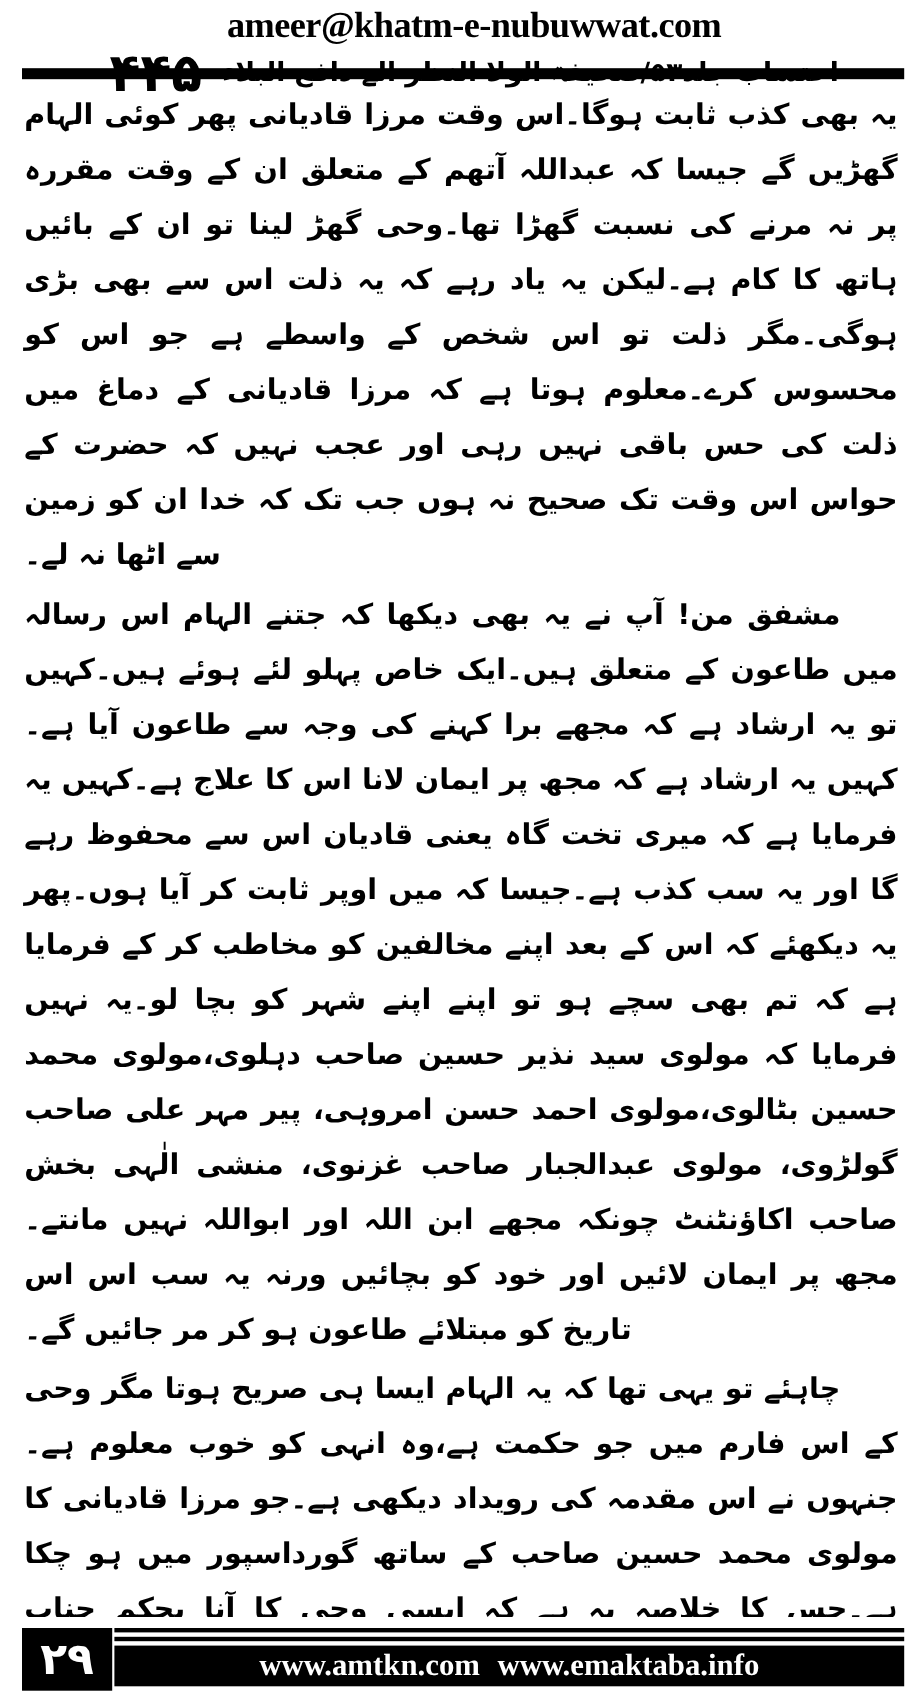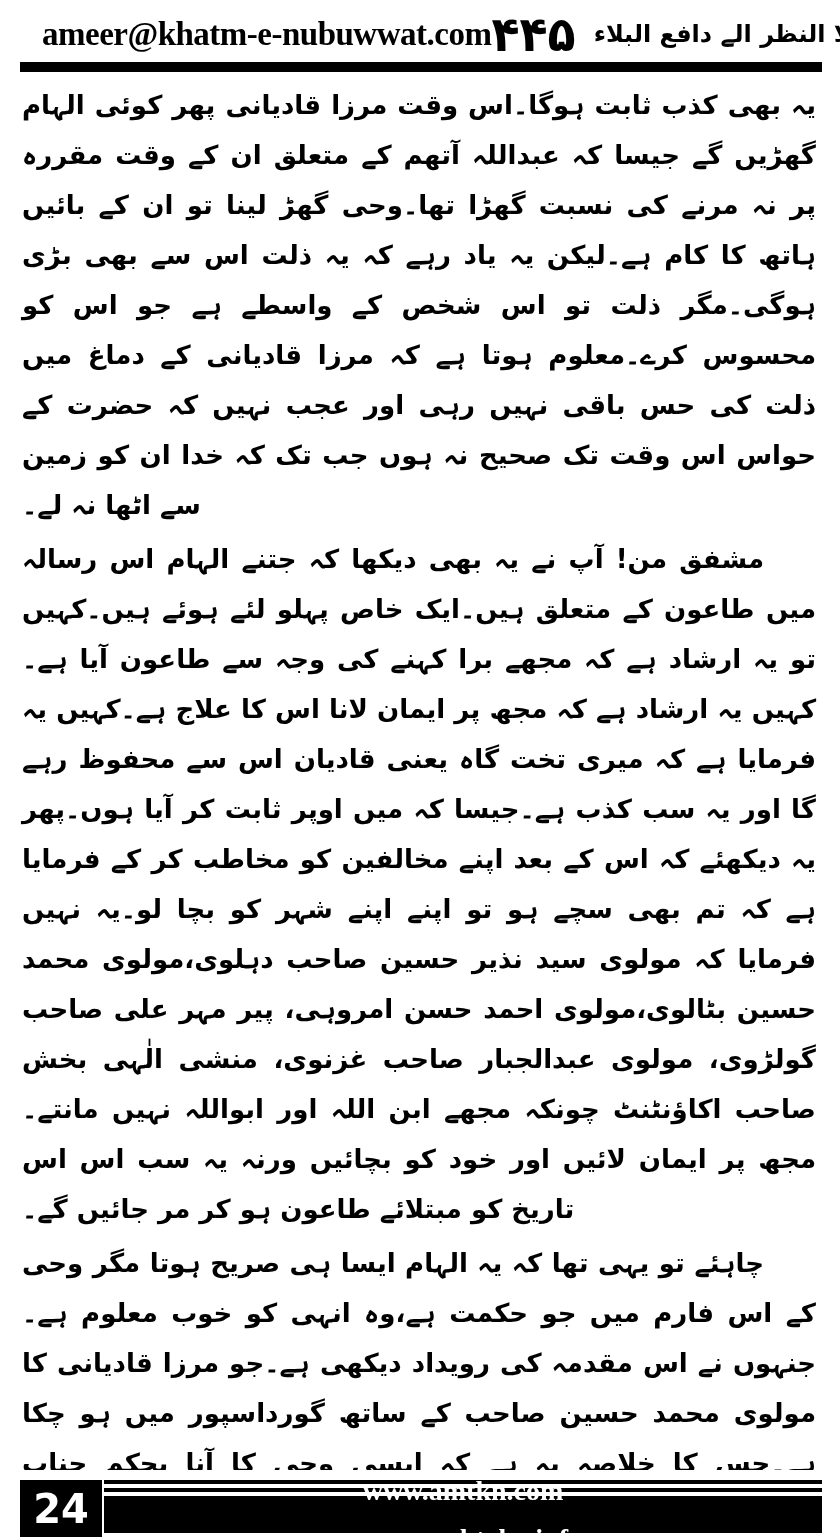--- a/index.html
+++ b/index.html
@@ -22,20 +22,21 @@
     position: absolute;
     top: 0;
     left: 0;
     right: 0;
     height: 62px;
     display: flex;
     align-items: center;
     justify-content: flex-start;
     padding: 6px 20px 0 42px;
     box-sizing: border-box;
+    flex-direction: column;
   }
   .header-email {
     font-family: "Liberation Serif", serif;
     font-weight: bold;
     font-size: 33px;
     letter-spacing: -0.5px;
     white-space: nowrap;
   }
   .header-right {
     display: flex;
@@ -128,21 +129,20 @@
     background: #000;
     color: #fff;
     display: flex;
     align-items: center;
     justify-content: center;
     gap: 16px;
     font-family: "Liberation Serif", serif;
     font-weight: bold;
     font-size: 28px;
     white-space: nowrap;
-    flex-direction: column;
   }
 </style>
 </head>
 <body>
 
 <div class="page">
 
   <div class="header">
     <span class="header-email">ameer@khatm-e-nubuwwat.com</span>
     <span class="header-right">
@@ -155,21 +155,21 @@
 
   <div class="body-text">
     <p>یہ بھی کذب ثابت ہوگا۔اس وقت مرزا قادیانی پھر کوئی الہام گھڑیں گے جیسا کہ عبداللہ آتھم کے متعلق ان کے وقت مقررہ پر نہ مرنے کی نسبت گھڑا تھا۔وحی گھڑ لینا تو ان کے بائیں ہاتھ کا کام ہے۔لیکن یہ یاد رہے کہ یہ ذلت اس سے بھی بڑی ہوگی۔مگر ذلت تو اس شخص کے واسطے ہے جو اس کو محسوس کرے۔معلوم ہوتا ہے کہ مرزا قادیانی کے دماغ میں ذلت کی حس باقی نہیں رہی اور عجب نہیں کہ حضرت کے حواس اس وقت تک صحیح نہ ہوں جب تک کہ خدا ان کو زمین سے اٹھا نہ لے۔</p>
     <p class="indent">مشفق من! آپ نے یہ بھی دیکھا کہ جتنے الہام اس رسالہ میں طاعون کے متعلق ہیں۔ایک خاص پہلو لئے ہوئے ہیں۔کہیں تو یہ ارشاد ہے کہ مجھے برا کہنے کی وجہ سے طاعون آیا ہے۔کہیں یہ ارشاد ہے کہ مجھ پر ایمان لانا اس کا علاج ہے۔کہیں یہ فرمایا ہے کہ میری تخت گاہ یعنی قادیان اس سے محفوظ رہے گا اور یہ سب کذب ہے۔جیسا کہ میں اوپر ثابت کر آیا ہوں۔پھر یہ دیکھئے کہ اس کے بعد اپنے مخالفین کو مخاطب کر کے فرمایا ہے کہ تم بھی سچے ہو تو اپنے اپنے شہر کو بچا لو۔یہ نہیں فرمایا کہ مولوی سید نذیر حسین صاحب دہلوی،مولوی محمد حسین بٹالوی،مولوی احمد حسن امروہی، پیر مہر علی صاحب گولڑوی، مولوی عبدالجبار صاحب غزنوی، منشی الٰہی بخش صاحب اکاؤنٹنٹ چونکہ مجھے ابن اللہ اور ابواللہ نہیں مانتے۔مجھ پر ایمان لائیں اور خود کو بچائیں ورنہ یہ سب اس اس تاریخ کو مبتلائے طاعون ہو کر مر جائیں گے۔</p>
     <p class="indent">چاہئے تو یہی تھا کہ یہ الہام ایسا ہی صریح ہوتا مگر وحی کے اس فارم میں جو حکمت ہے،وہ انہی کو خوب معلوم ہے۔جنہوں نے اس مقدمہ کی رویداد دیکھی ہے۔جو مرزا قادیانی کا مولوی محمد حسین صاحب کے ساتھ گورداسپور میں ہو چکا ہے۔جس کا خلاصہ یہ ہے کہ ایسی وحی کا آنا بحکم جناب صاحب ڈپٹی کمشنر بہادر گورداسپور بند ہو چکا ہے۔واہ مرزا قادیانی کے پاس وحی لانے والے کیا دلیر ہیں کہ ایک دنیاوی حاکم کے حکم سے تا قیامت رکے رہیں گے اور اگر تشریف لائیں گے تو صرف ایسی صورت میں وحی پہنچائیں گے جس میں کوئی قانونی گرفت نہ ہو۔</p>
 
   </div>
 
   <div class="footer">
     <div class="footer-pagebox">
-      <span>24</span>
+      <span>۲۹</span>
     </div>
     <div class="footer-right">
       <div class="rule"></div>
       <div class="rule"></div>
       <div class="footer-linkbar">
         <span>www.amtkn.com</span>
         <span>www.emaktaba.info</span>
       </div>
     </div>
   </div>

